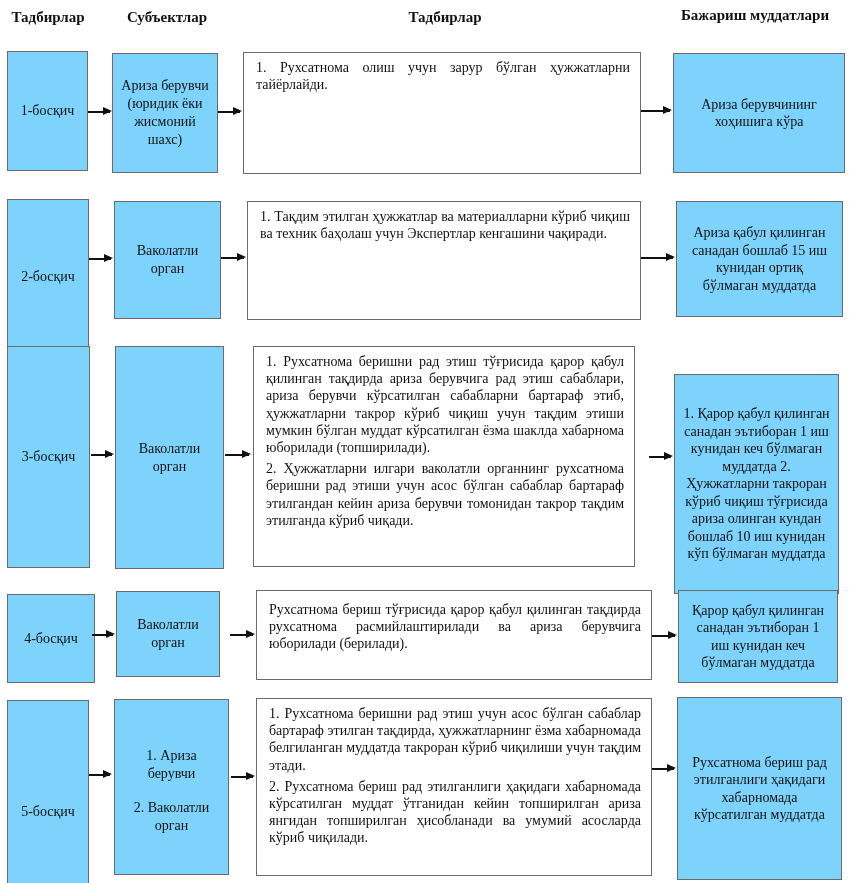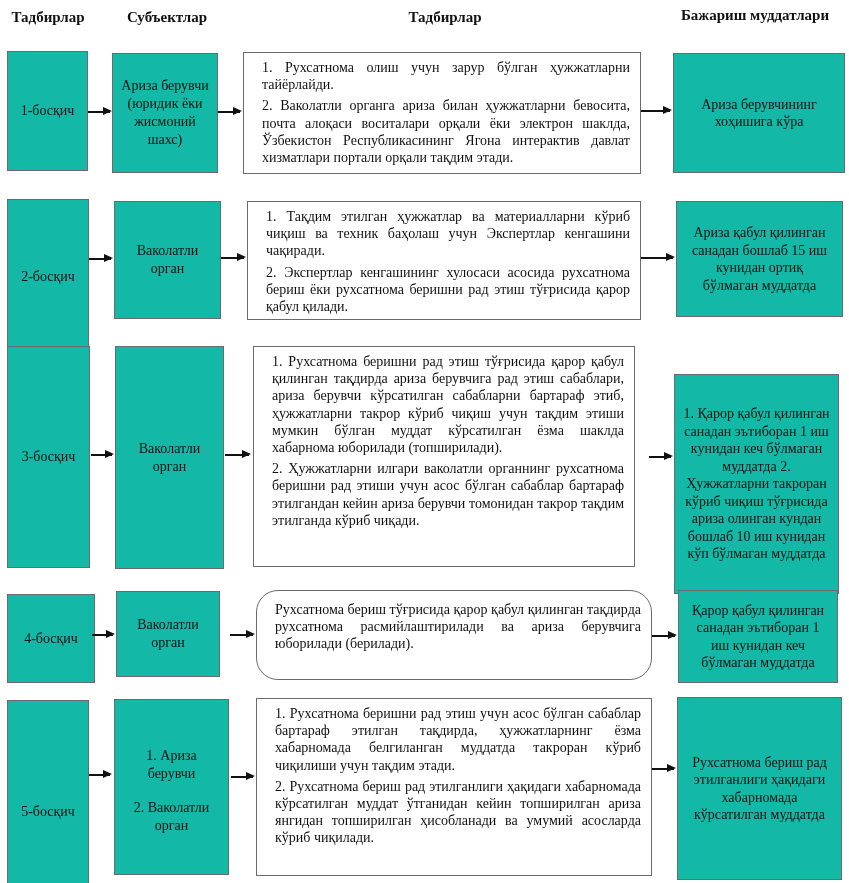--- a/index.html
+++ b/index.html
@@ -1,23 +1,23 @@
 <!DOCTYPE html>
 <html><head>
 <meta charset="utf-8">
 <style>
   html, body { margin:0; padding:0; background:#ffffff; }
   body { width:849px; height:883px; position:relative; overflow:hidden;
          font-family:"Liberation Serif","DejaVu Serif",serif; color:#111; }
   .hdr { position:absolute; font-weight:bold; font-size:15px; text-align:center; line-height:19px; }
-  .box { position:absolute; border:1.5px solid #6b6b6b; box-sizing:border-box; background:#14b8a6;
+  .box { position:absolute; border:1.5px solid #6b6b6b; box-sizing:border-box; background:#7dd3fc;
          display:flex; align-items:center; justify-content:center; text-align:center;
          font-size:14px; line-height:18px; padding:2px 4px; }
   .act { position:absolute; border:1.5px solid #6b6b6b; box-sizing:border-box; background:#fff;
-         font-size:14px; line-height:17.2px; padding:6px 10px 4px 18px; text-align:justify; }
+         font-size:14px; line-height:17.2px; padding:6px 10px 4px 12px; text-align:justify; }
   .act p { margin:0 0 4px 0; }
   .ddl { line-height:17.5px;align-items:center; }
   .arrow { position:absolute; height:1.5px; background:#111; }
   .arrow::after { content:""; position:absolute; right:-2px; top:-4px; width:0; height:0;
                   border-top:4.5px solid transparent; border-bottom:4.5px solid transparent;
                   border-left:9px solid #111; }
   .sub p { margin:0; }
 </style>
 </head>
 <body>
@@ -30,38 +30,36 @@
 <div class="box" style="left:7px; top:51px; width:81px; height:120px;">
   <span>1-босқич</span>
 </div>
 <div class="arrow" style="left:88px; top:111px; width:22px;"></div>
 <div class="box sub" style="left:112px; top:53px; width:106px; height:120px;">
   <p>Ариза берувчи (юридик ёки жисмоний шахс)</p>
 </div>
 <div class="arrow" style="left:218px; top:111px; width:22px;"></div>
 <div class="act" style="left:243px; top:52px; width:398px; height:122px;">
   <p>1. Рухсатнома олиш учун зарур бўлган ҳужжатларни тайёрлайди.</p>
-  <p>2. Ваколатли органга ариза билан ҳужжатларни бевосита, почта алоқаси воситалари орқали ёки электрон шаклда, Ўзбекистон Республикасининг Ягона интерактив давлат хизматлари портали орқали тақдим этади.</p>
 </div>
 <div class="arrow" style="left:641px; top:110px; width:29px;"></div>
 <div class="box ddl" style="left:673px; top:53px; width:172px; height:120px;">
   <span style="padding:0 14px;">Ариза берувчининг хоҳишига кўра</span>
 </div>
 
 <div class="box" style="left:7px; top:199px; width:82px; height:156px;">
   <span>2-босқич</span>
 </div>
 <div class="arrow" style="left:89px; top:258px; width:22px;"></div>
 <div class="box sub" style="left:114px; top:201px; width:107px; height:118px;">
   <p style="padding:0 10px;">Ваколатли орган</p>
 </div>
 <div class="arrow" style="left:221px; top:257px; width:23px;"></div>
 <div class="act" style="left:247px; top:201px; width:394px; height:119px;">
   <p>1. Тақдим этилган ҳужжатлар ва материалларни кўриб чиқиш ва техник баҳолаш учун Экспертлар кенгашини чақиради.</p>
-  <p>2. Экспертлар кенгашининг хулосаси асосида рухсатнома бериш ёки рухсатнома беришни рад этиш тўғрисида қарор қабул қилади.</p>
 </div>
 <div class="arrow" style="left:641px; top:257px; width:32px;"></div>
 <div class="box ddl" style="left:676px; top:201px; width:167px; height:116px;">
   <span style="padding:0 10px;">Ариза қабул қилинган санадан бошлаб 15 иш кунидан ортиқ бўлмаган муддатда</span>
 </div>
 
 <div class="box" style="left:7px; top:346px; width:83px; height:222px;">
   <span>3-босқич</span>
 </div>
 <div class="arrow" style="left:91px; top:454px; width:21px;"></div>
@@ -79,21 +77,21 @@
 </div>
 
 <div class="box" style="left:7px; top:594px; width:88px; height:89px;">
   <span>4-босқич</span>
 </div>
 <div class="arrow" style="left:92px; top:634px; width:21px;"></div>
 <div class="box sub" style="left:116px; top:591px; width:104px; height:86px;">
   <p style="padding:0 10px;">Ваколатли орган</p>
 </div>
 <div class="arrow" style="left:230px; top:634px; width:23px;"></div>
-<div class="act" style="left:256px; top:590px; width:396px; height:90px; padding-top:10px;border-radius:22px;">
+<div class="act" style="left:256px; top:590px; width:396px; height:90px; padding-top:10px;">
   <p>Рухсатнома бериш тўғрисида қарор қабул қилинган тақдирда рухсатнома расмийлаштирилади ва ариза берувчига юборилади (берилади).</p>
 </div>
 <div class="arrow" style="left:652px; top:635px; width:23px;"></div>
 <div class="box ddl" style="left:678px; top:590px; width:160px; height:93px;">
   <span style="padding:0 6px;">Қарор қабул қилинган санадан эътиборан 1 иш кунидан кеч бўлмаган муддатда</span>
 </div>
 
 <div class="box" style="left:7px; top:700px; width:82px; height:224px;">
   <span>5-босқич</span>
 </div>

